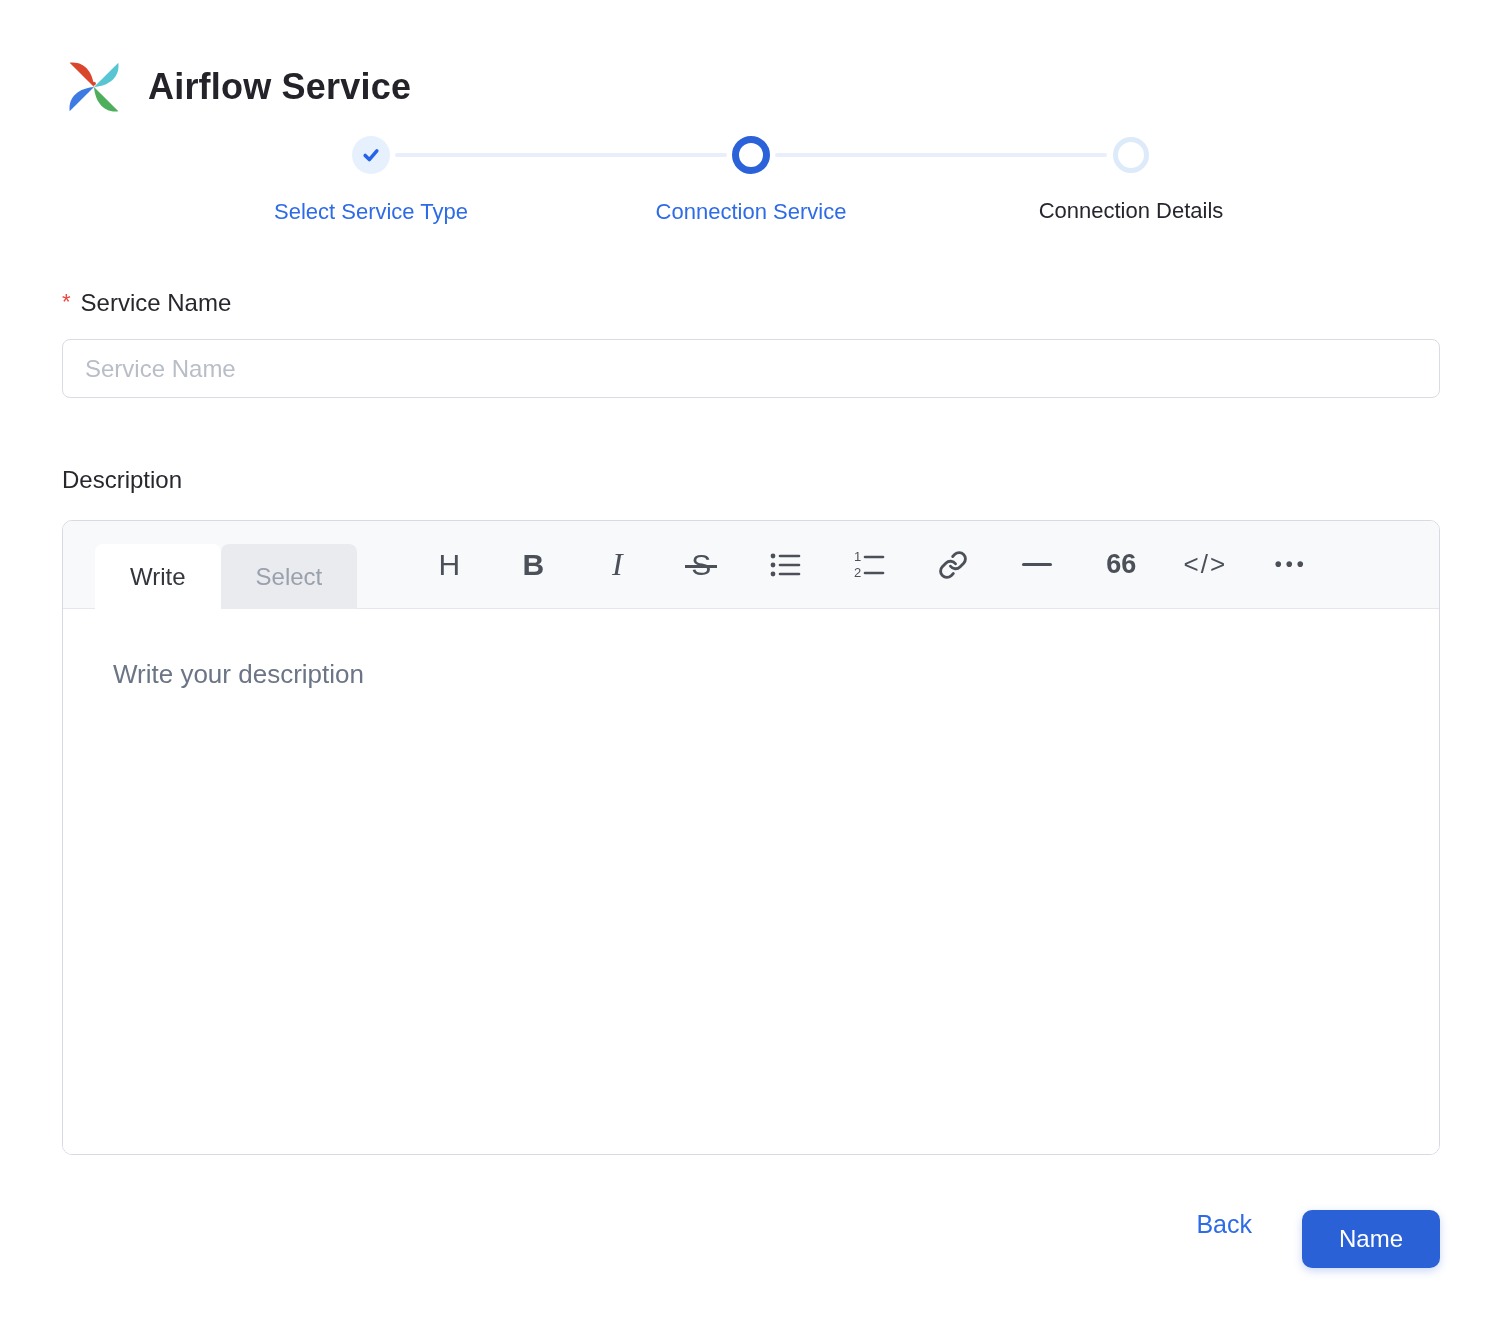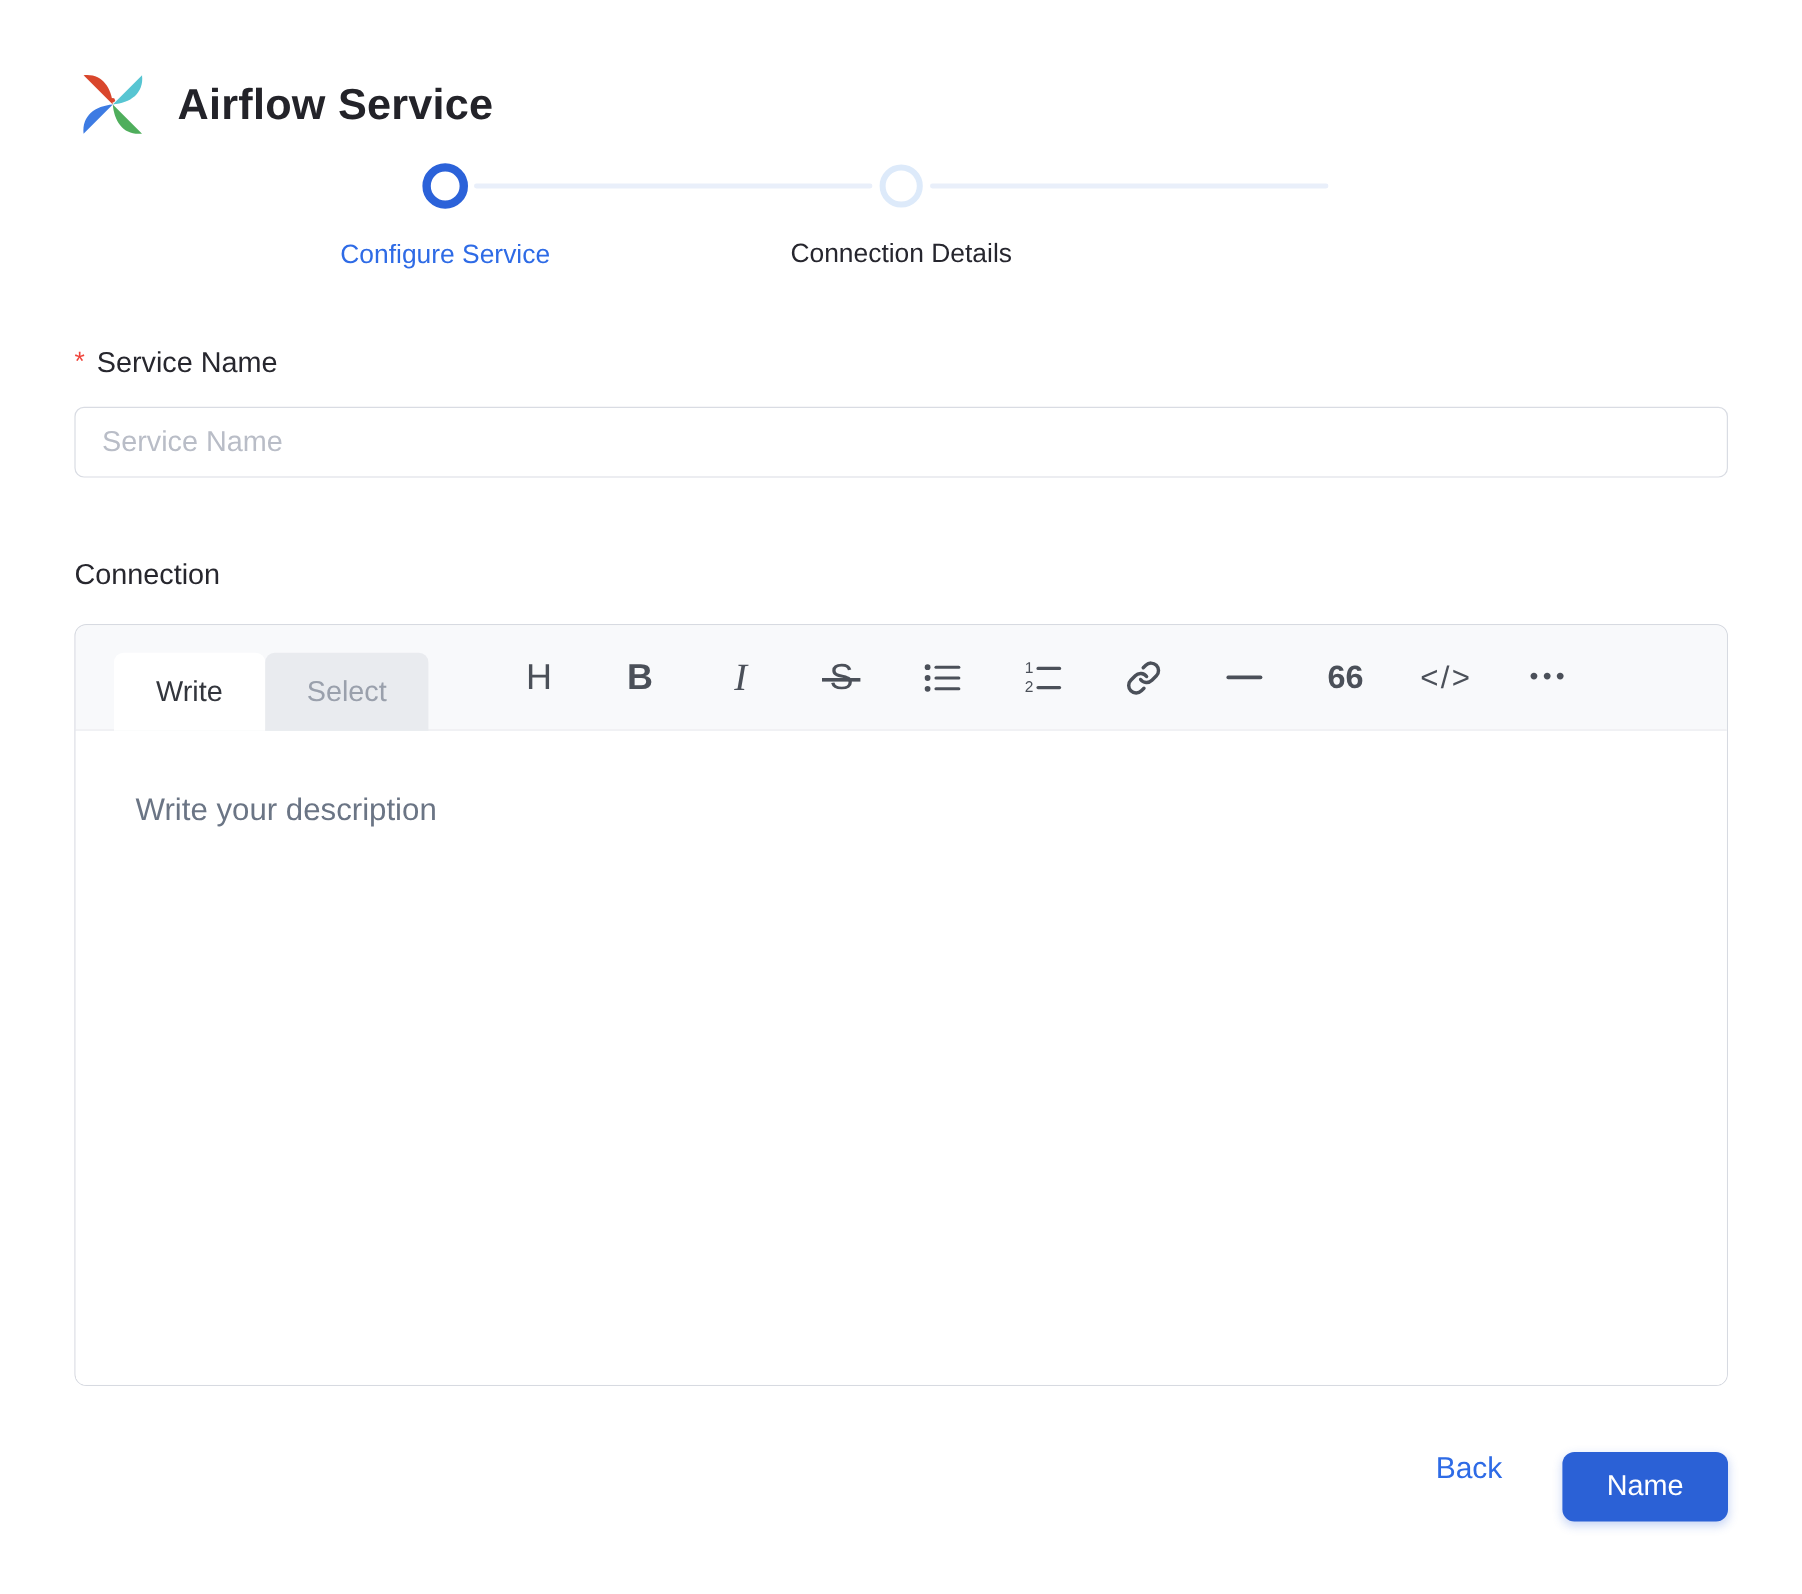--- a/index.html
+++ b/index.html
@@ -100,42 +100,50 @@
     </svg>
     <div class="title">Airflow Service</div>
   </div>
 
   
   <div class="stepper">
     <div class="steps-row">
       <div class="connector c1"></div>
       <div class="connector c2"></div>
 
+      <div class="step">
+        <div class="dot completed">
+          <svg width="20" height="20" viewBox="0 0 24 24" aria-hidden="true">
+            <path d="M5 12.5 L10 17.5 L19 7" fill="none" stroke="#2563e8" stroke-width="4.2" stroke-linecap="round" stroke-linejoin="round"></path>
+          </svg>
+        </div>
+        <div class="step-label blue">Select Service Type</div>
+      </div>
 
       <div class="step">
         <div class="dot active"></div>
-        <div class="step-label blue">Configure Service</div>
+        <div class="step-label blue">Connection Service</div>
       </div>
 
       <div class="step">
         <div class="dot pending"></div>
         <div class="step-label dark">Connection Details</div>
       </div>
     </div>
   </div>
 
   
   <div class="field-label">
     <span class="req">*</span>
     <span>Service Name</span>
   </div>
   <input class="text-input" type="text" placeholder="Service Name" style="">
 
   
-  <div class="desc-label">Connection</div>
+  <div class="desc-label">Description</div>
 
   <div class="editor">
     <div class="editor-header">
       <div class="tabs">
         <div class="tab active">Write</div>
         <div class="tab inactive">Select</div>
       </div>
       <div class="toolbar">
         <div class="tool">
           <span class="g-h">H</span>

